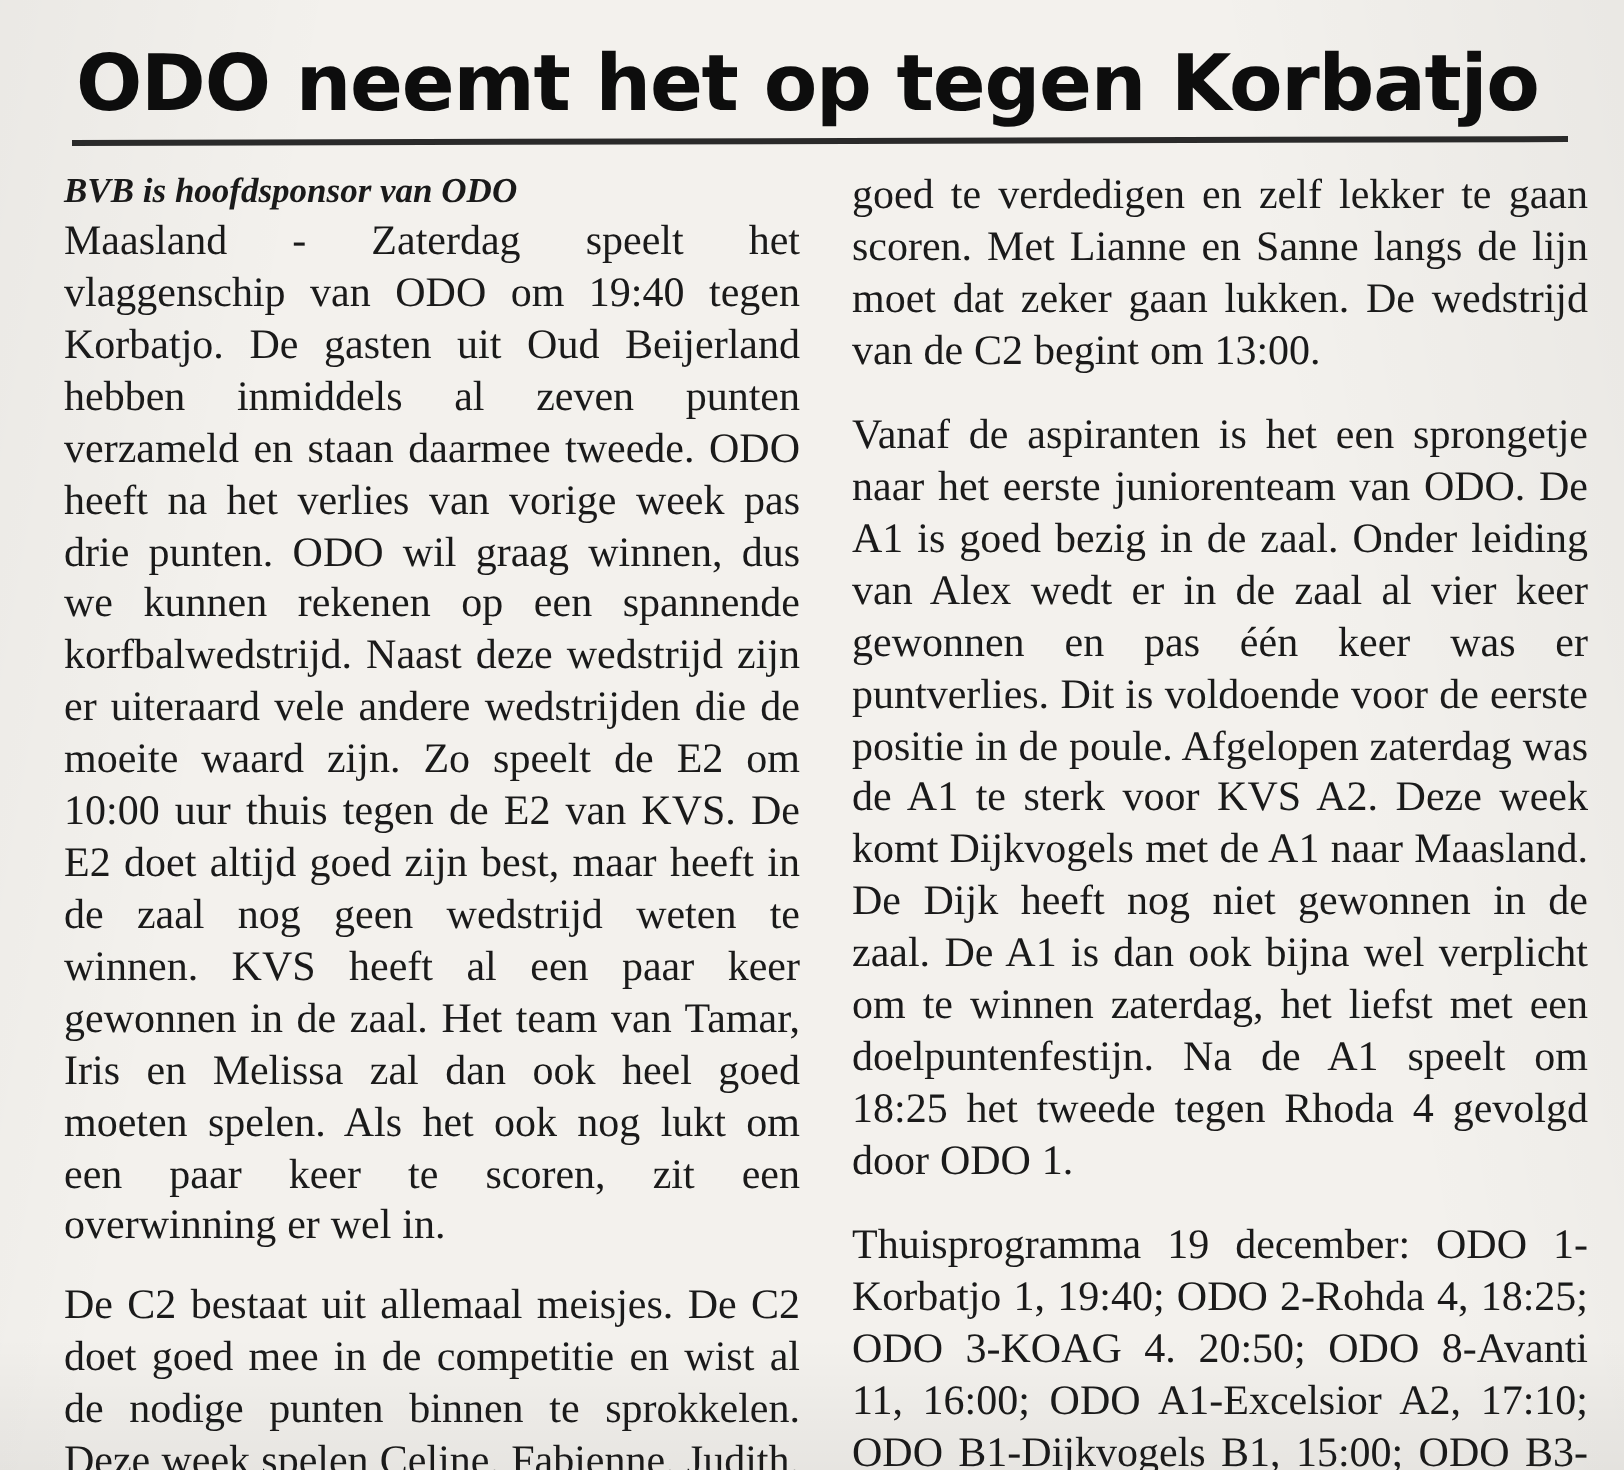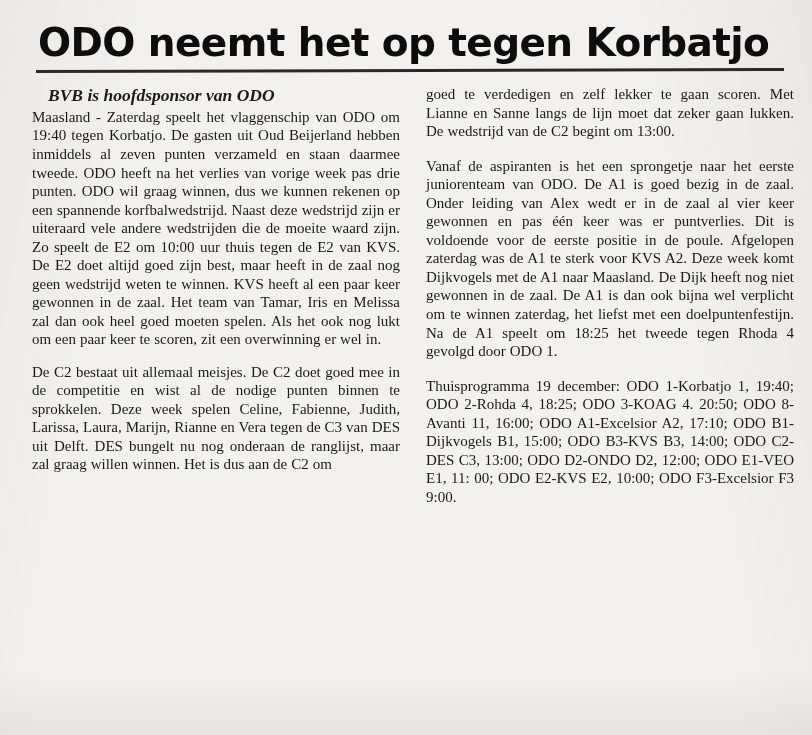--- a/index.html
+++ b/index.html
@@ -49,24 +49,24 @@
   }
   .col {
     width: 368px;
     flex: 0 0 368px;
   }
   .standfirst {
     font-style: italic;
     font-weight: bold;
     font-size: 17.5px;
     line-height: 1.18;
-    margin: 0 0 2px 16px;
+    margin: 0 0 2px 0;
   }
   p.body {
-    font-size: 15px;
+    font-size: 21px;
     line-height: 1.235;
     text-align: justify;
     margin: 0 0 14px 0;
     -webkit-hyphens: manual;
     hyphens: manual;
     word-spacing: 0.2px;
   }
   p.body:last-child {
     margin-bottom: 16px;
   }

